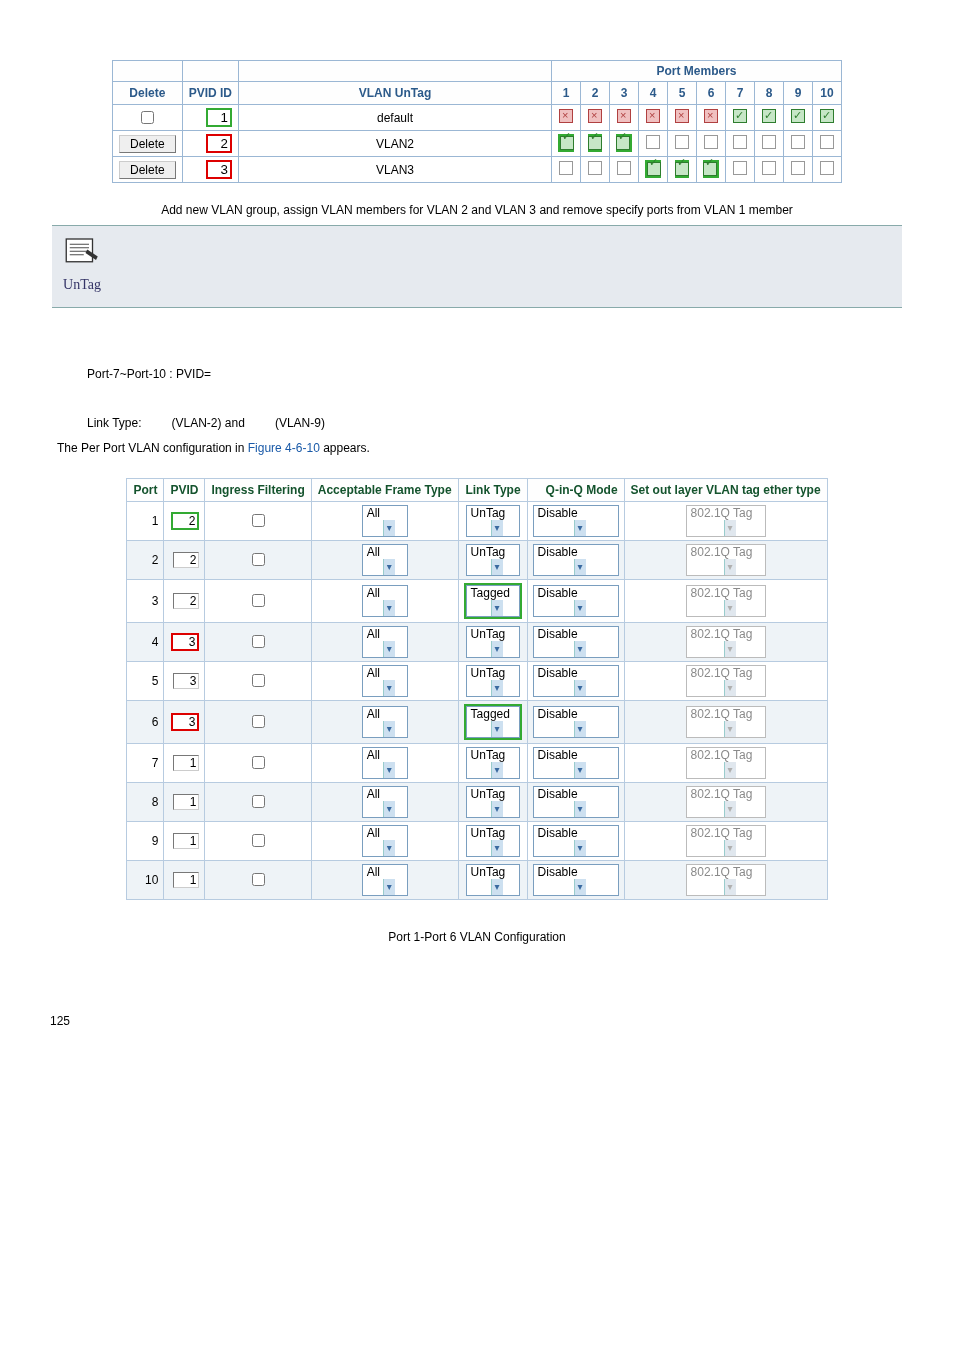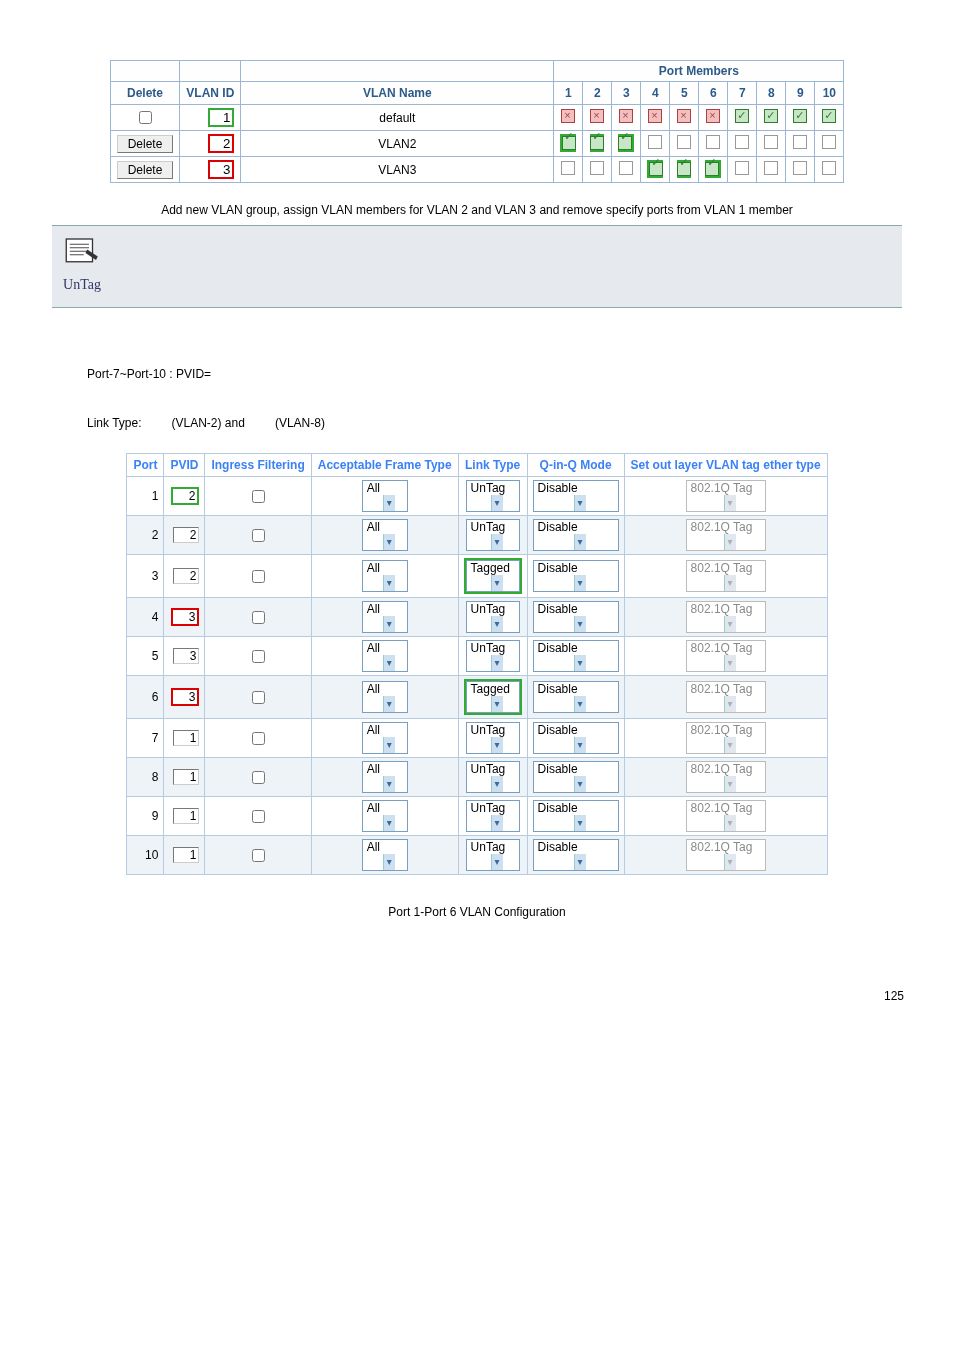--- a/index.html
+++ b/index.html
@@ -146,24 +146,25 @@
   .body-text p { margin: 2px 0; }
   .indent { padding-left: 30px; }
   .link { color: #1a5aa8; }
   .port-config-table {
     border: 1px solid #b7cbe0;
     border-collapse: collapse;
     margin: 18px auto 0;
     font-size: 12px;
   }
   .port-config-table th {
-    color: #3b82f6;
+    color: #14532d;
     border: 1px solid #b7cbe0;
     padding: 4px 6px;
     background:#fefefe;
+    text-align:right;
   }
   .port-config-table td {
     border: 1px solid #b7cbe0;
     padding: 3px 5px;
     text-align: center;
   }
   .port-config-table tr.alt {
     background: #eef3f7;
   }
   .inline-select {
@@ -195,40 +196,40 @@
     box-sizing: content-box;
   }
   .pvid-green { border: 2px solid #3a3; }
   .pvid-red { border: 2px solid #d00; }
   .pvid-plain { border: 1px inset #ccc; }
   .green-wrap { border: 2px solid #3a3; display:inline-block; padding:0;}
   .chk {
     width:13px; height:13px;
   }
   .page-num {
-    text-align: right;
+    text-align: left;
     margin-top: 70px;
     font-size: 12px;
   }
 </style>
 </head>
 <body>
 
 <table class="vlan-table">
   <tbody>
       <tr>
     <th></th>
     <th></th>
     <th></th>
     <th colspan="10" class="top-header">Port Members</th>
   </tr>
   <tr>
     <th>Delete</th>
-    <th>VLAN ID</th>
-    <th>VLAN Name</th>
+    <th>PVID ID</th>
+    <th>VLAN UnTag</th>
     <th class="port-cell">1</th>
     <th class="port-cell">2</th>
     <th class="port-cell">3</th>
     <th class="port-cell">4</th>
     <th class="port-cell">5</th>
     <th class="port-cell">6</th>
     <th class="port-cell">7</th>
     <th class="port-cell">8</th>
     <th class="port-cell">9</th>
     <th class="port-cell">10</th>
@@ -299,21 +300,24 @@
   </div>
 </div>
 
 <div class="body-text">
   <br>
   <p class="indent">Port-7~Port-10 : PVID=</p>
   <br>
   <p class="indent">
     <span>Link Type:</span>&nbsp;&nbsp;&nbsp;&nbsp;&nbsp;&nbsp;&nbsp;&nbsp;
     <span>(VLAN-2) and</span>&nbsp;&nbsp;&nbsp;&nbsp;&nbsp;&nbsp;&nbsp;&nbsp;
-    <span>(VLAN-8)</span>
+    <span>(VLAN-9)</span>
+  </p>
+  <p>
+    <span>The Per Port VLAN configuration in </span><span class="link">Figure 4-6-10</span><span> appears.</span>
   </p>
 </div>
 
 <table class="port-config-table">
   <thead>
     <tr>
       <th>Port</th>
       <th>PVID</th>
       <th>Ingress Filtering</th>
       <th>Acceptable Frame Type</th>

